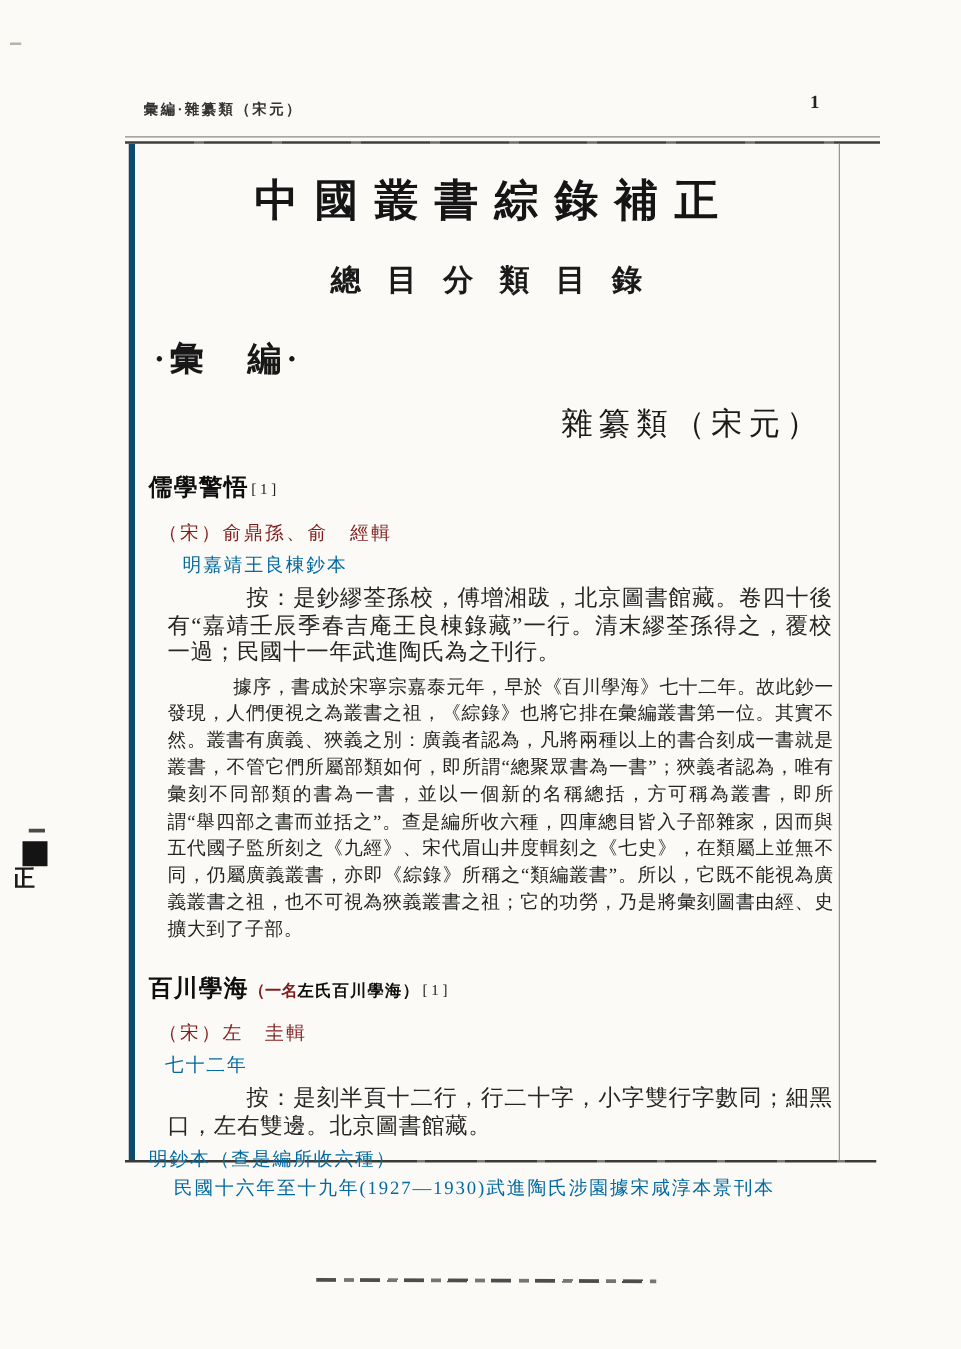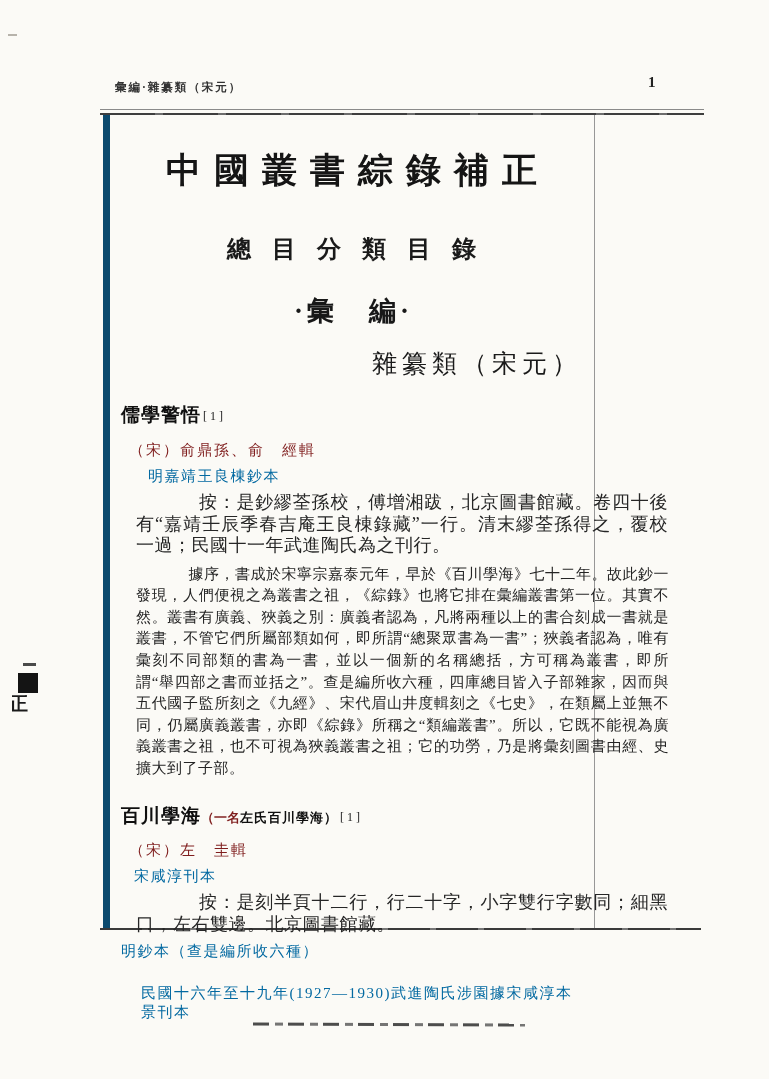--- a/index.html
+++ b/index.html
@@ -20,37 +20,37 @@
     position:absolute;left:648px;top:74px;
     font-size:15px;font-weight:bold;color:#222;
   }
   
   .rule-top-1{position:absolute;left:100px;top:109px;width:604px;height:1px;background:#8a8a8a;}
   .rule-top-2{position:absolute;left:100px;top:113px;width:604px;height:2px;
     background:repeating-linear-gradient(90deg,#3e3e3e 0 55px,#6d6d6d 55px 63px);}
   .rule-bottom{position:absolute;left:100px;top:928px;width:601px;height:2px;
     background:repeating-linear-gradient(90deg,#3a3a3a 0 42px,#777 42px 48px);}
   .frame{
-    position:absolute;left:103px;top:115px;width:492px;height:813px;
-    border-left:7px solid #0c4a6e;border-right:1px solid #979797;
-    box-sizing:border-box;padding:33px 12px 0 11px;
+    position:absolute;left:103px;top:115px;width:569px;height:813px;
+    border-left:5px solid #0c4a6e;border-right:1px solid #979797;
+    box-sizing:border-box;padding:23px 12px 0 11px;
   }
   
   .book-title{
     margin:2px 0 0;text-align:center;
     font-size:35px;font-weight:bold;color:#151515;
     letter-spacing:13px;padding-left:13px;line-height:1.2;
   }
   .catalog-subtitle{
-    margin:44px 0 0;text-align:center;
+    margin:30px 0 0;text-align:center;
     font-size:24px;font-weight:bold;color:#1a1a1a;
     letter-spacing:21px;padding-left:21px;line-height:1.15;
   }
   .section-label{
-    margin:33px 0 0;text-align:center;
+    margin:33px 0 0;text-align:left;
     font-size:27px;font-weight:bold;color:#181818;
     letter-spacing:4px;padding-left:4px;line-height:1.1;
   }
   .subsection-label{
     margin:23px 0 0;text-align:right;
     font-size:25px;color:#1a1a1a;letter-spacing:5px;padding-left:5px;line-height:1.2;
   }
   
   .entry-title{
     margin:25px 0 0;font-size:19px;font-weight:bold;color:#0f0f0f;
@@ -67,21 +67,21 @@
     font-family:"Liberation Serif","DejaVu Serif",serif;
   }
   .entry-title .alt-title{
     font-size:13px;font-weight:bold;letter-spacing:1px;color:#0f0f0f;
   }
   .author-line{margin:14px 0 0 8px;font-size:15px;color:#7f1d1d;letter-spacing:2px;}
   .edition-line{margin:7px 0 0;font-size:15px;color:#0369a1;letter-spacing:1.5px;}
   .e1-edition{margin-left:27px;}
   .e2-edition{margin-left:13px;}
   .e2-edition-plain{margin-left:0;}
-  .e2-edition-last{margin-left:20px;margin-top:23px;}
+  .e2-edition-last{margin-left:20px;margin-top:4px;}
   .note-para{
     margin:6px 0 0 15px;width:532px;
     font-size:18px;line-height:21.5px;color:#262626;
     text-align:justify;text-indent:3.5em;letter-spacing:0.5px;
   }
   .comment-para{
     margin:7px 0 0 15px;width:533px;
     font-size:15px;line-height:21.6px;color:#242424;
     text-align:justify;text-indent:3.5em;letter-spacing:0.5px;
   }
@@ -123,21 +123,21 @@
     <h3 class="entry-title"><span>儒學警悟</span><span class="idx">[ 1 ]</span></h3>
     <p class="author-line">（宋）俞鼎孫、俞　經輯</p>
     <p class="edition-line e1-edition">明嘉靖王良棟鈔本</p>
     <p class="note-para">按：是鈔繆荃孫校，傅增湘跋，北京圖書館藏。卷四十後有“嘉靖壬辰季春吉庵王良棟錄藏”一行。清末繆荃孫得之，覆校一過；民國十一年武進陶氏為之刊行。</p>
     <p class="comment-para">據序，書成於宋寧宗嘉泰元年，早於《百川學海》七十二年。故此鈔一發現，人們便視之為叢書之祖，《綜錄》也將它排在彙編叢書第一位。其實不然。叢書有廣義、狹義之別：廣義者認為，凡將兩種以上的書合刻成一書就是叢書，不管它們所屬部類如何，即所謂“總聚眾書為一書”；狹義者認為，唯有彙刻不同部類的書為一書，並以一個新的名稱總括，方可稱為叢書，即所謂“舉四部之書而並括之”。查是編所收六種，四庫總目皆入子部雜家，因而與五代國子監所刻之《九經》、宋代眉山井度輯刻之《七史》，在類屬上並無不同，仍屬廣義叢書，亦即《綜錄》所稱之“類編叢書”。所以，它既不能視為廣義叢書之祖，也不可視為狹義叢書之祖；它的功勞，乃是將彙刻圖書由經、史擴大到了子部。</p>
   </div>
 
   <div>
     <h3 class="entry-title"><span>百川學海</span><span class="alt-label">（一名</span><span class="alt-title">左氏百川學海）</span><span class="idx">[ 1 ]</span></h3>
     <p class="author-line">（宋）左　圭輯</p>
-    <p class="edition-line e2-edition">宋咸淳刊本</p>
+    <p class="edition-line e2-edition">七十二年</p>
     <p class="note-para">按：是刻半頁十二行，行二十字，小字雙行字數同；細黑口，左右雙邊。北京圖書館藏。</p>
     <p class="edition-line e2-edition-plain">明鈔本（查是編所收六種）</p>
     <p class="edition-line e2-edition-last">民國十六年至十九年(1927—1930)武進陶氏涉園據宋咸淳本景刊本</p>
   </div>
 
 </div>
 
 <div class="speck-top"></div>
 <div class="spine-dash"></div>
 <div class="spine-square"></div>

